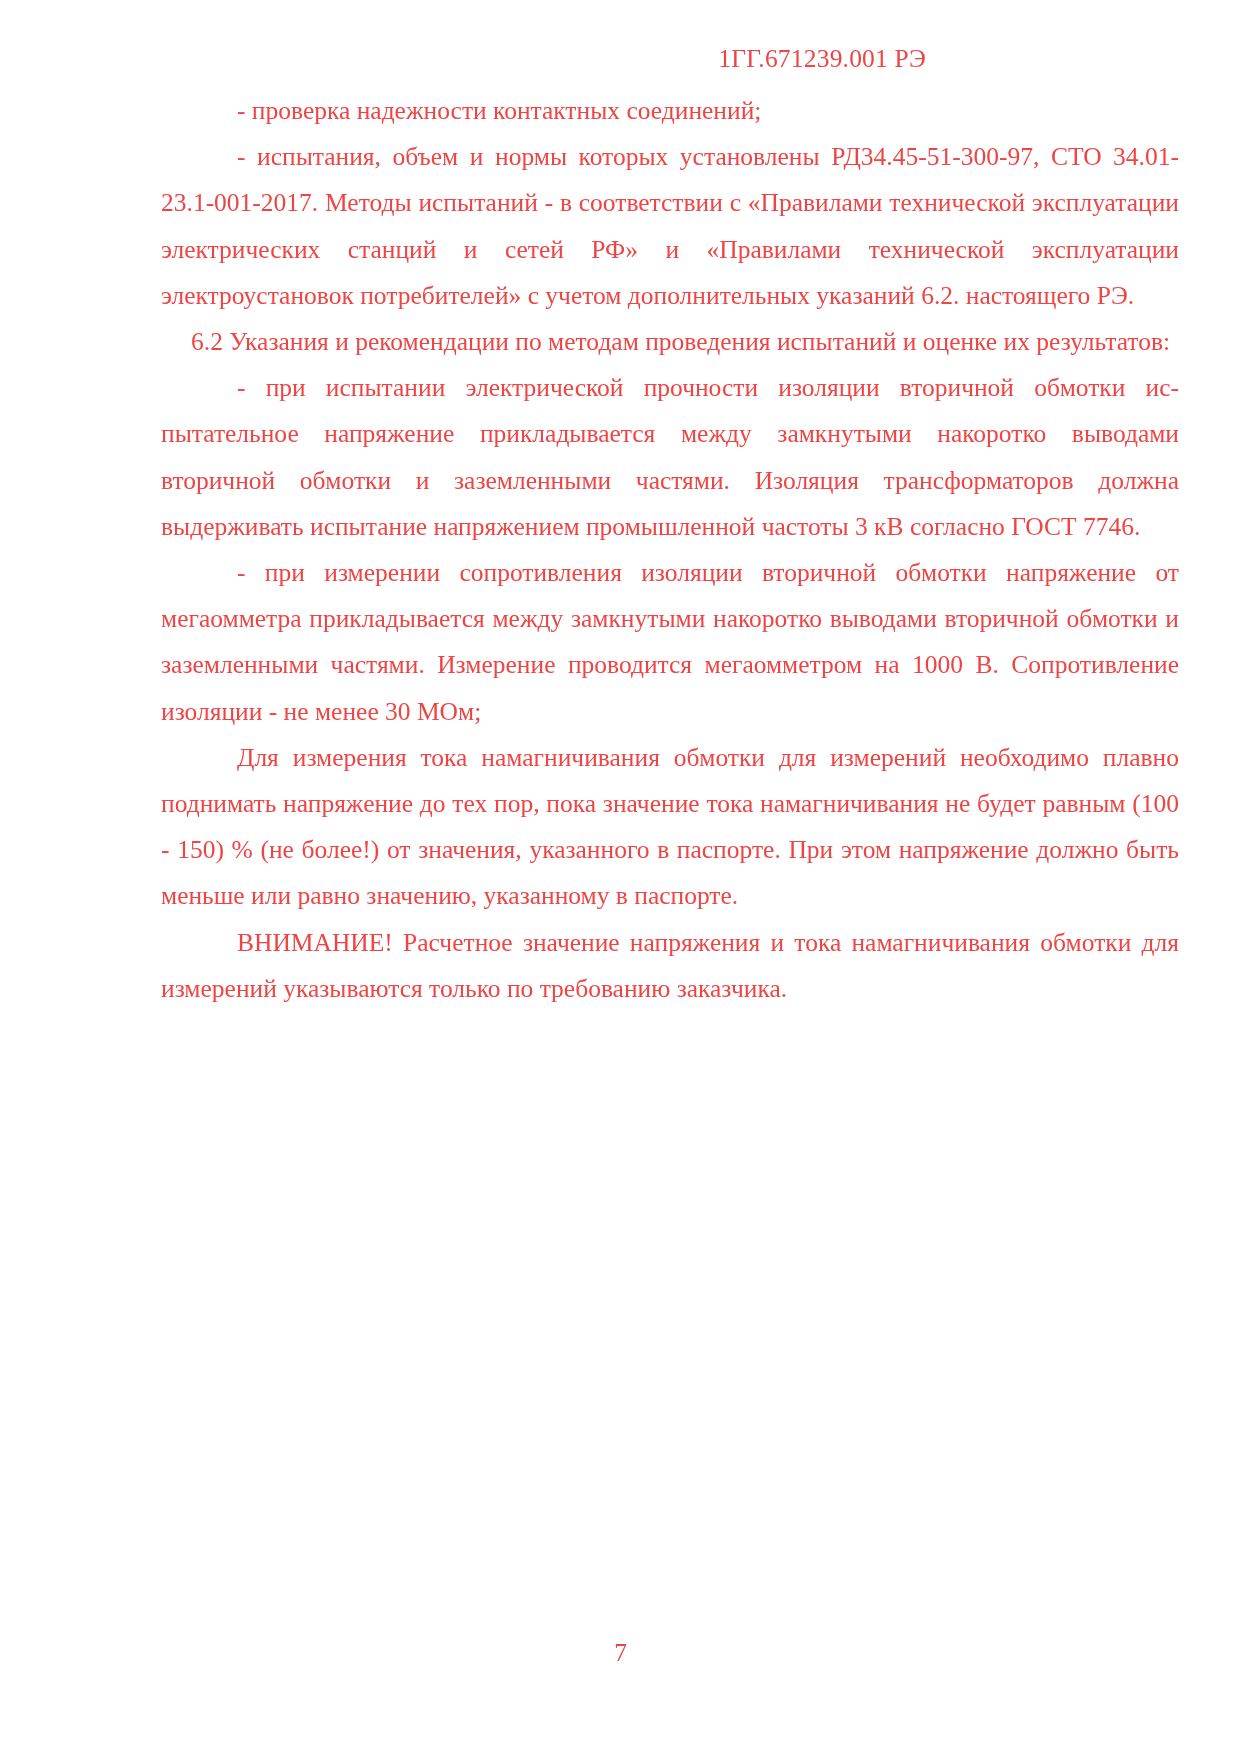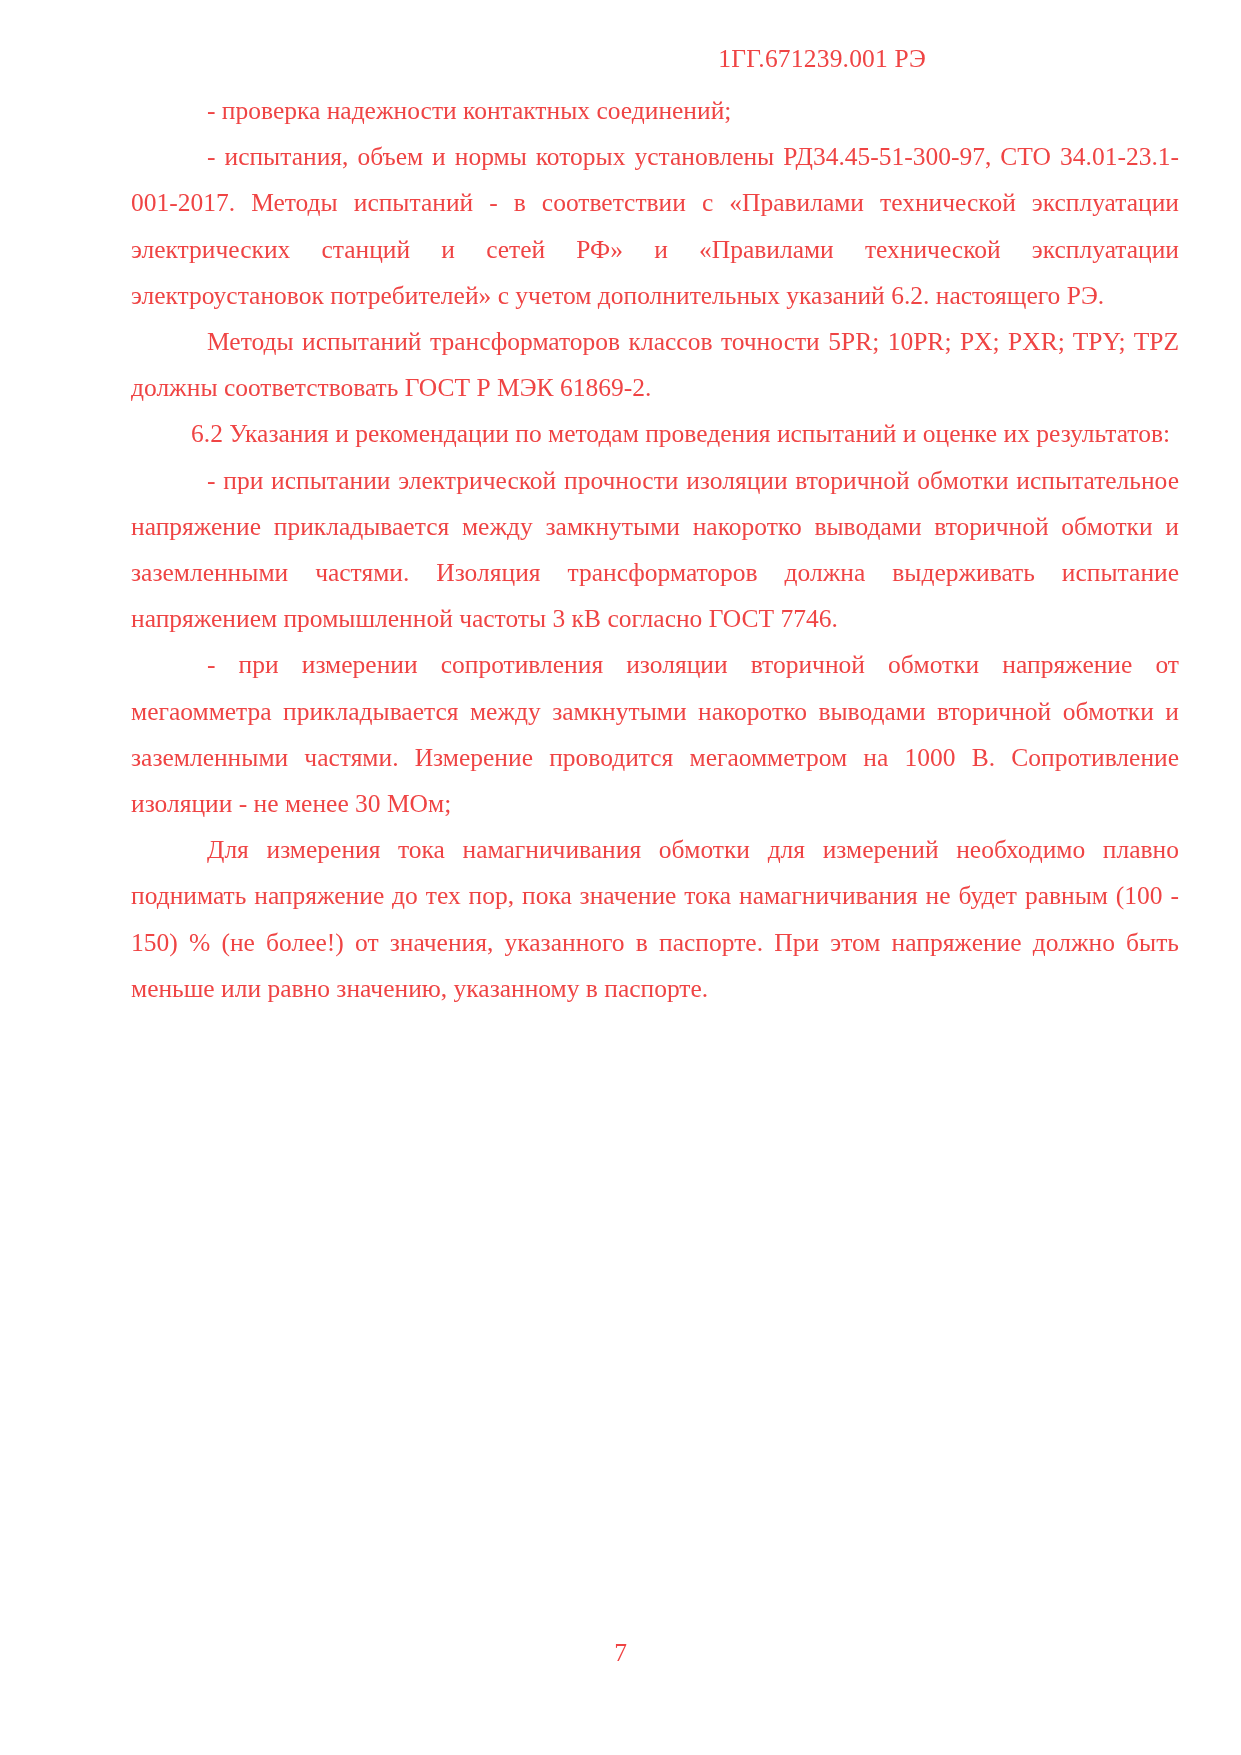--- a/index.html
+++ b/index.html
@@ -14,38 +14,38 @@
     position: absolute; top: 40px; right: 66px;
     font-size: 25.5px; letter-spacing: 0.2px;
   }
   .body {
     position: absolute; left: 131px; top: 84px; width: 1048px;
   }
   .p {
     margin: 0; text-align: justify; text-align-last: left;
     line-height: 46.2px; hyphens: manual;
   }
-  .ind1 { text-indent: 76px; }
+  .ind1 { text-indent: 76px; margin-left: 30px; }
   .ind0 { text-indent: 60px; }
   .sub { font-size: 16px; vertical-align: -4px; }
   .pagenum {
     position: absolute; top: 1634px; left: 0; width: 1241px;
     text-align: center; font-size: 25.5px;
   }
 </style>
 </head>
 <body>
 
 <div class="page">
   <div class="header">1ГГ.671239.001 РЭ</div>
 
   <div class="body">
     <p class="p ind1">- проверка надежности контактных соединений;</p>
     <p class="p ind1">- испытания, объем и нормы которых установлены РД34.45-51-300-97, СТО 34.01-23.1-001-2017. Методы испытаний - в соответствии с «Правилами тех­нической эксплуатации электрических станций и сетей РФ» и «Правилами техни­ческой эксплуатации электроустановок потребителей» с учетом дополнительных указаний 6.2. настоящего РЭ.</p>
-    <p class="p ind1">Методы испытаний трансформаторов классов точности 5PR; 10PR; PX; PXR; TPY; TPZ должны соответствовать ГОСТ Р МЭК 61869-2.</p>
     <p class="p ind0">6.2 Указания и рекомендации по методам проведения испытаний и оценке их результатов:</p>
     <p class="p ind1">- при испытании электрической прочности изоляции вторичной обмотки ис­пытательное напряжение прикладывается между замкнутыми накоротко выводами вторичной обмотки и заземленными частями. Изоляция трансформаторов должна выдерживать испытание напряжением промышленной частоты 3 кВ согласно ГОСТ 7746.</p>
     <p class="p ind1">- при измерении сопротивления изоляции вторичной обмотки напряжение от мегаомметра прикладывается между замкнутыми накоротко выводами вторичной обмотки и заземленными частями. Измерение проводится  мегаомметром на 1000 В. Сопротивление изоляции - не менее 30 МОм;</p>
     <p class="p ind1">Для измерения тока намагничивания обмотки для измерений необходимо плавно поднимать напряжение до тех пор, пока значение тока намагничивания не будет равным (100  - 150) % (не более!) от значения, указанного в паспорте. При этом напряжение должно быть меньше или равно значению, указанному в паспорте.</p>
+    <p class="p ind1">ВНИМАНИЕ! Расчетное значение напряжения и тока намагничивания обмот­ки для измерений указываются только по требованию заказчика.</p>
   </div>
 
   <div class="pagenum">7</div>
 </div>
 
 </body></html>

